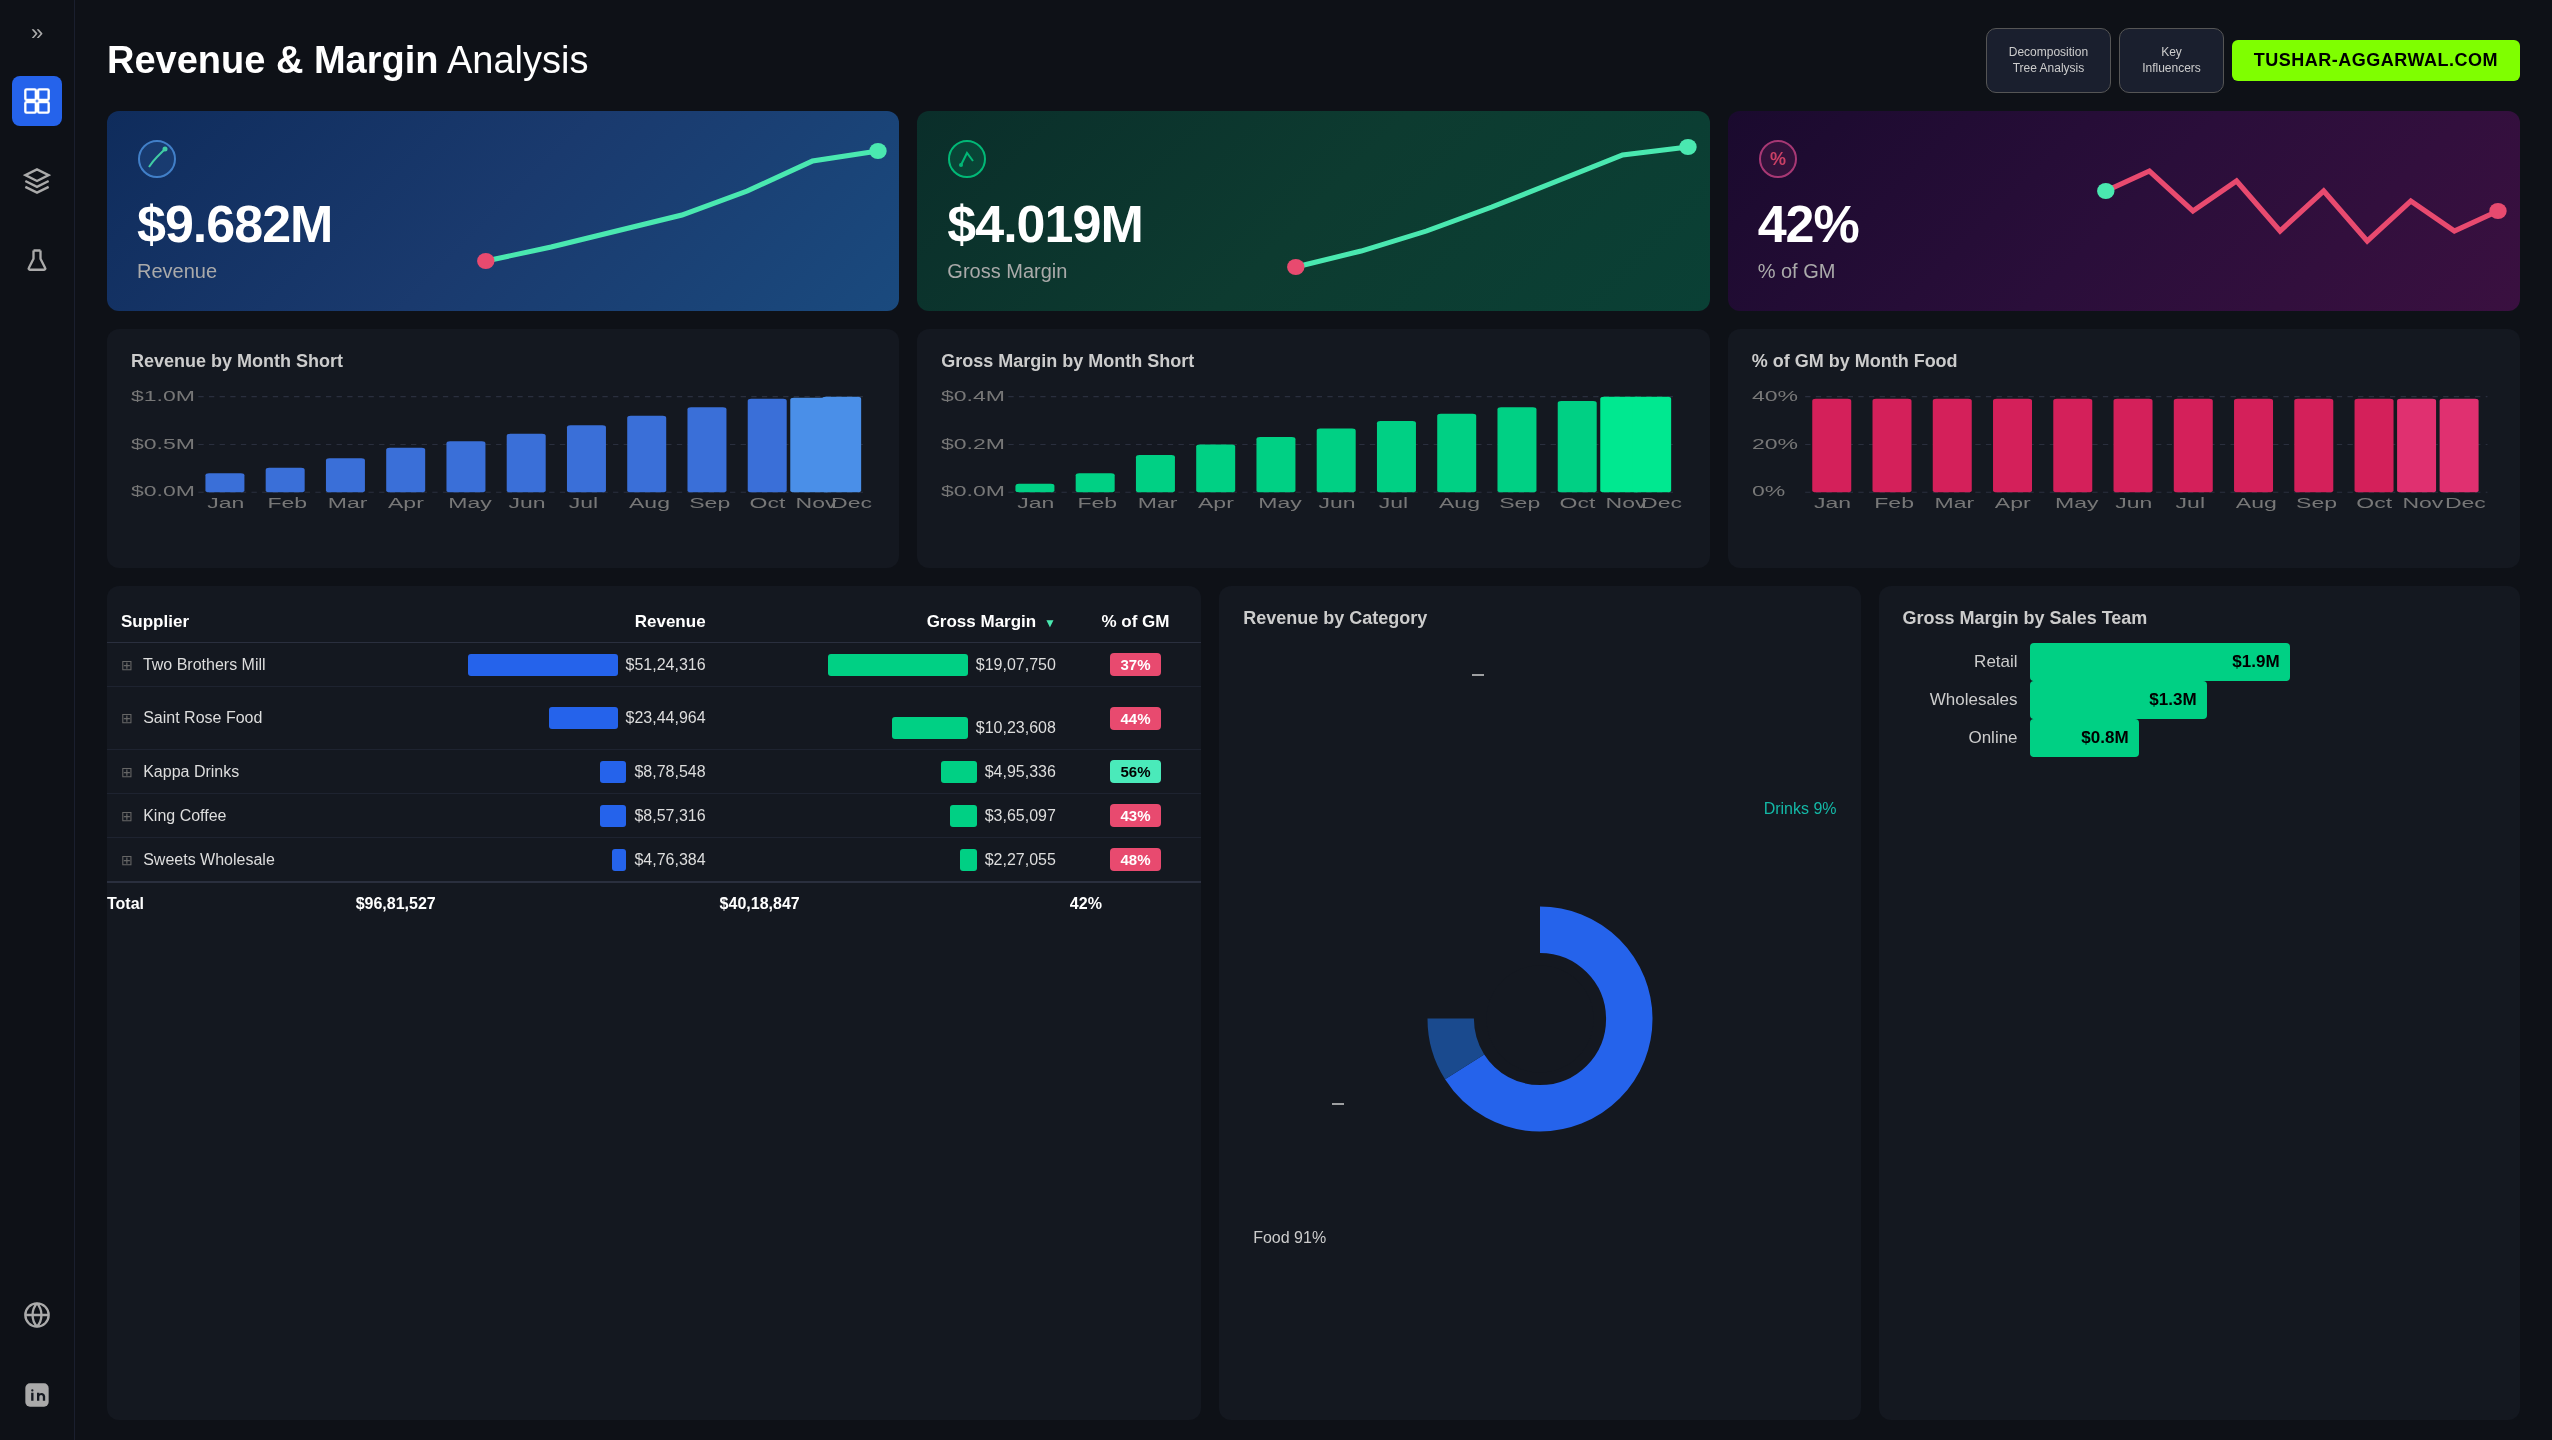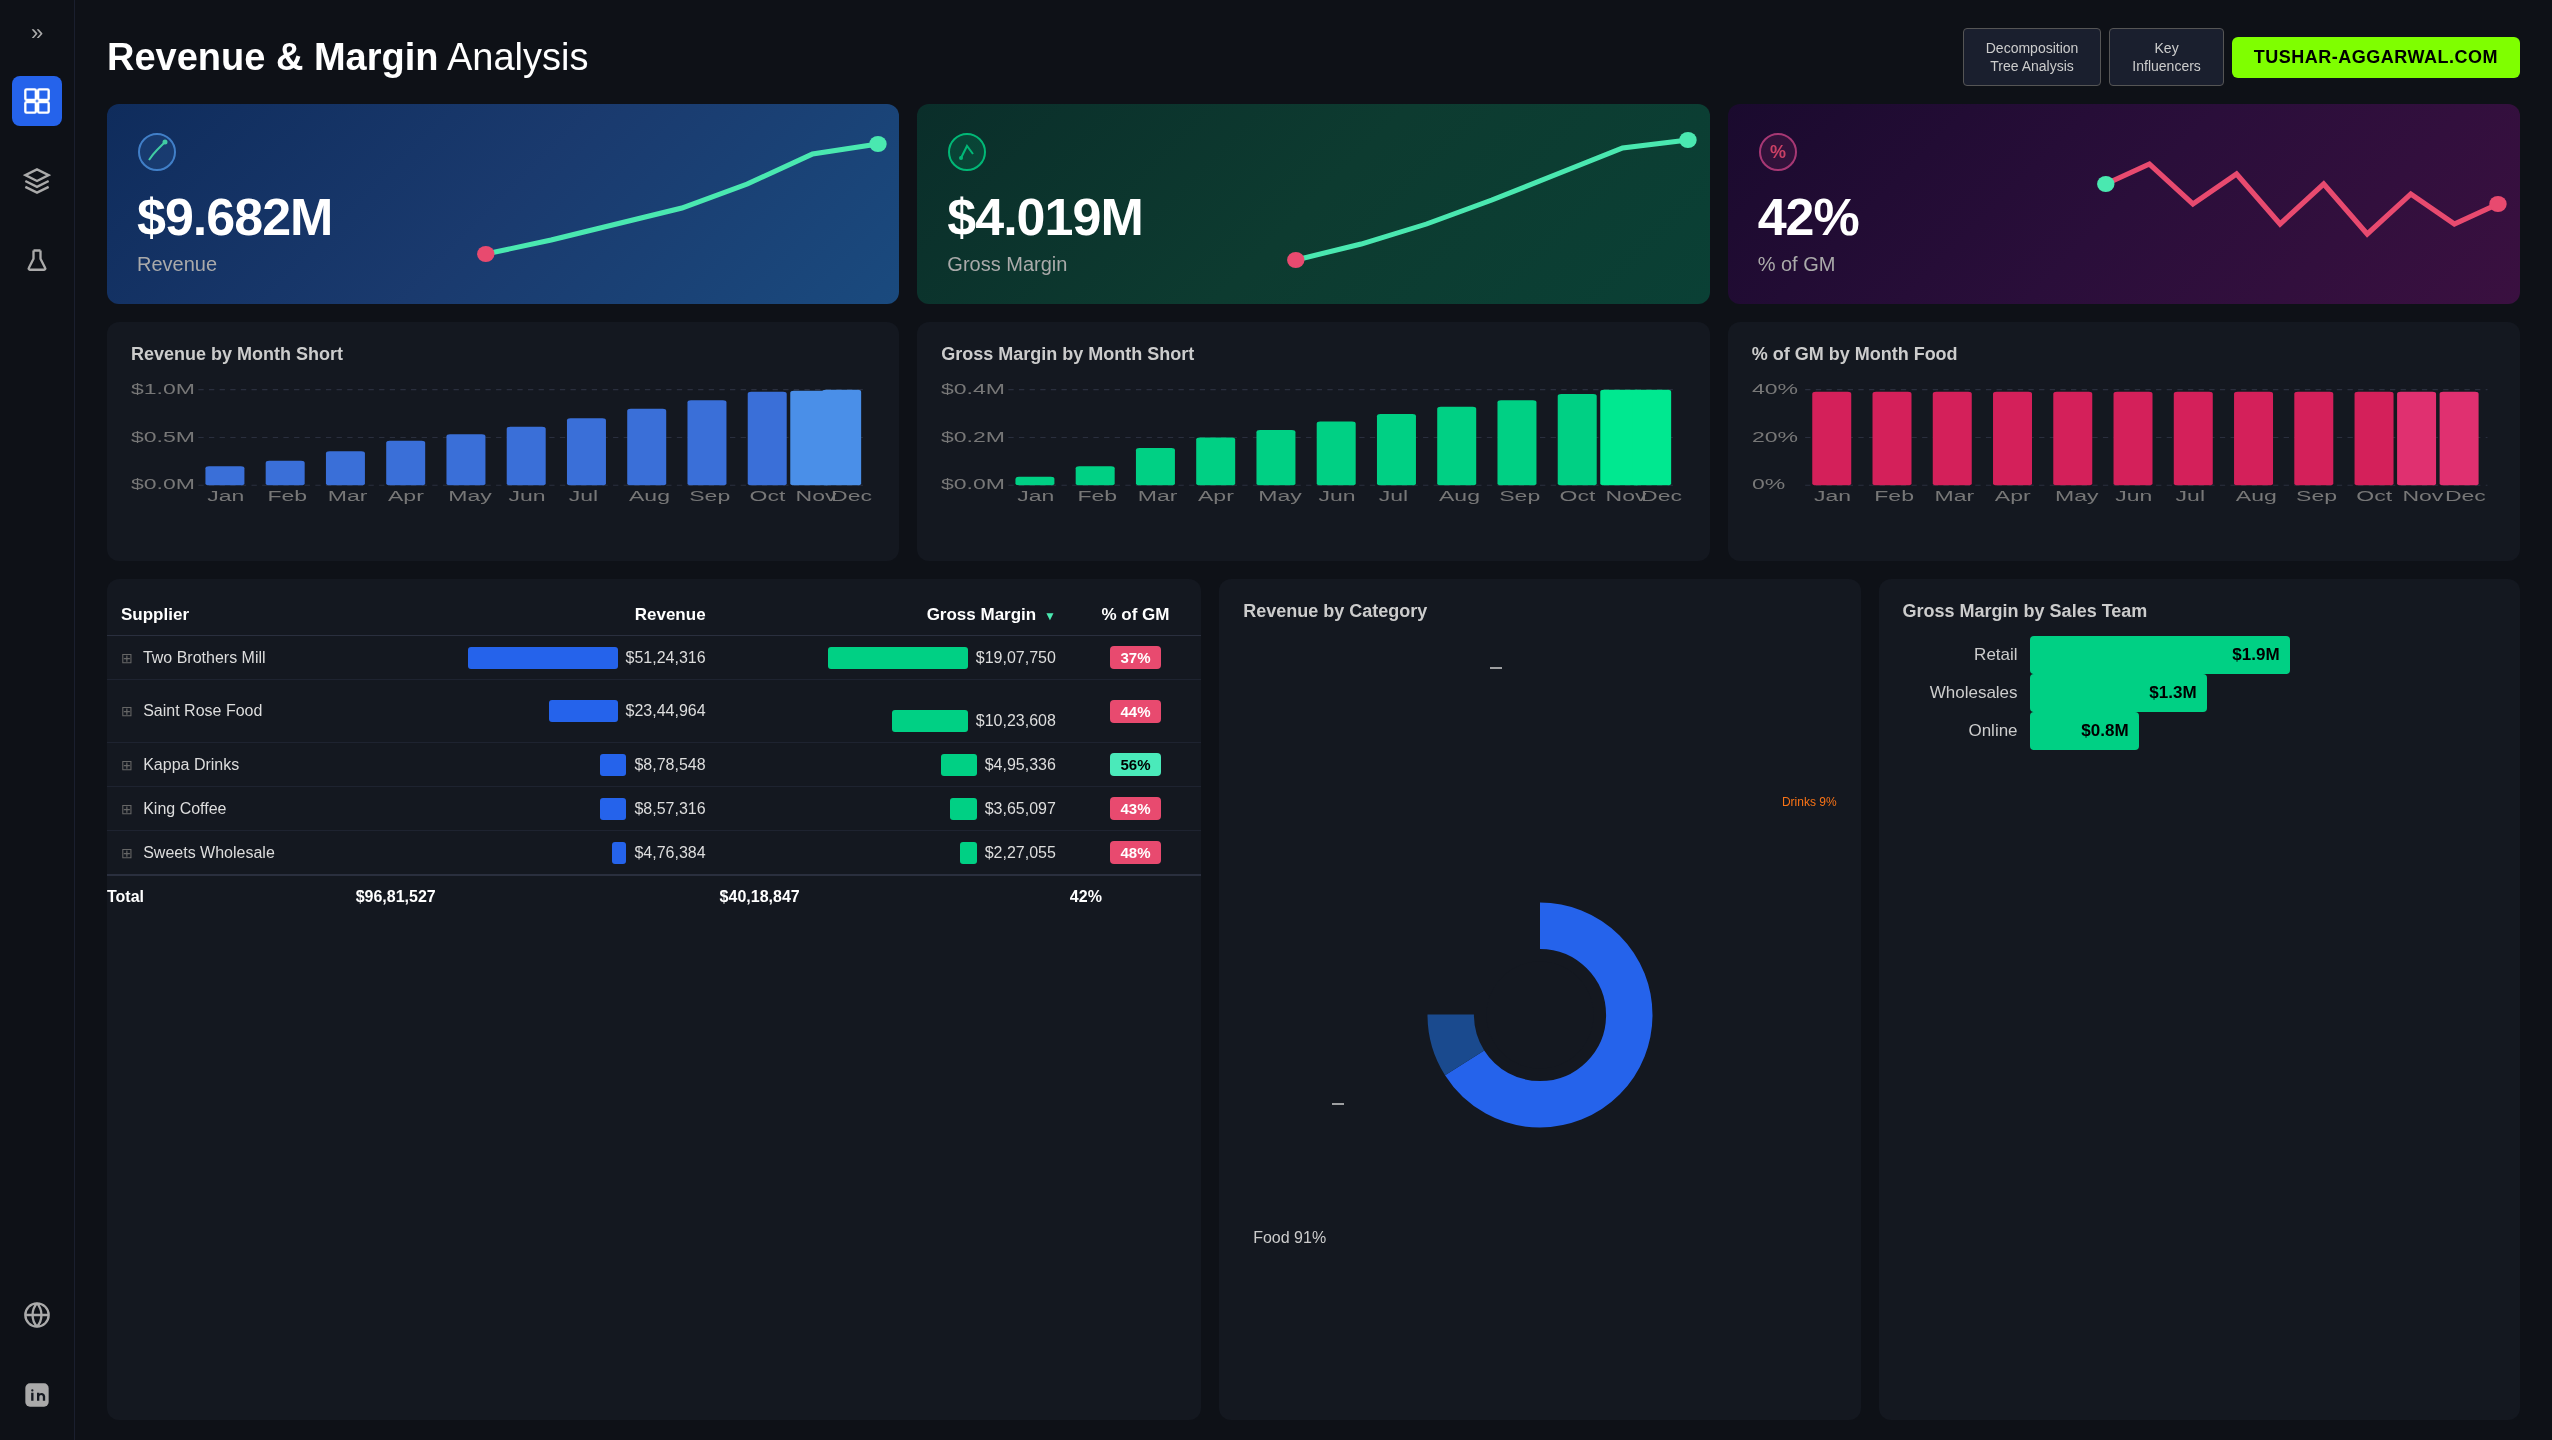--- a/index.html
+++ b/index.html
@@ -80,26 +80,26 @@
     }
     .header-title strong {
       font-weight: 700;
     }
     .header-tabs {
       display: flex;
       gap: 8px;
       align-items: center;
     }
     .header-tab {
-      padding: 10px 22px;
+      padding: 16px 22px;
       border: 1px solid #555;
-      border-radius: 4px;
+      border-radius: 10px;
       background: #1a1f2e;
       color: #ccc;
-      font-size: 14px;
+      font-size: 12px;
       cursor: pointer;
       text-align: center;
       line-height: 1.3;
     }
     .header-tab-brand {
       padding: 10px 22px;
       border-radius: 6px;
       background: #7fff00;
       color: #000;
       font-size: 18px;
@@ -760,21 +760,21 @@
       <div class="donut-area">
         <svg viewBox="0 0 280 280" style="width:250px;height:250px;">
 
           <circle cx="140" cy="140" r="100" fill="none" stroke="#2563eb" stroke-width="52" stroke-dasharray="571 628" stroke-dashoffset="157" transform="rotate(-90 140 140)"></circle>
 
           <circle cx="140" cy="140" r="100" fill="none" stroke="#1a4a8e" stroke-width="52" stroke-dasharray="57 628" stroke-dashoffset="-414" transform="rotate(-90 140 140)"></circle>
 
           <circle cx="140" cy="140" r="60" fill="#141820"></circle>
         </svg>
 
-        <div style="position:absolute; top: 30px; right: 0px; font-size:12px; color:#f97316; display:flex; align-items:center; gap:12px;">
+        <div style="position:absolute; top: 30px; right: 0px; font-size:16px; color:#14b8a6; display:flex; align-items:center; gap:12px;">
           <svg width="12" height="12">
               <line x1="0" y1="6" x2="12" y2="6" stroke="#ccc" stroke-width="1.5"></line>
             </svg>
           <span>Drinks 9%</span>
         </div>
         <div style="position:absolute; bottom: 20px; left: 10px; font-size:16px; color:#ccc; display:flex; align-items:center; gap:6px;">
           <span>Food 91%</span>
           <svg width="12" height="12">
               <line x1="0" y1="6" x2="12" y2="6" stroke="#ccc" stroke-width="1.5"></line>
             </svg>

